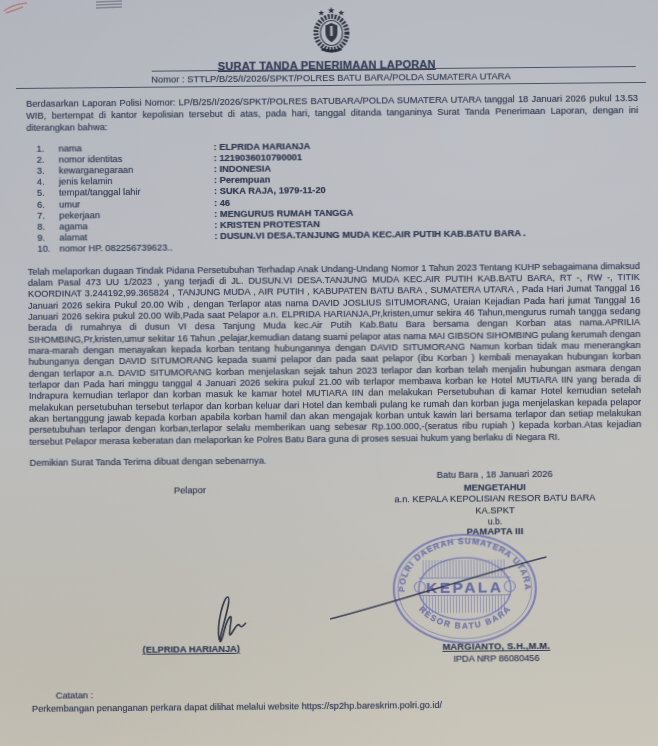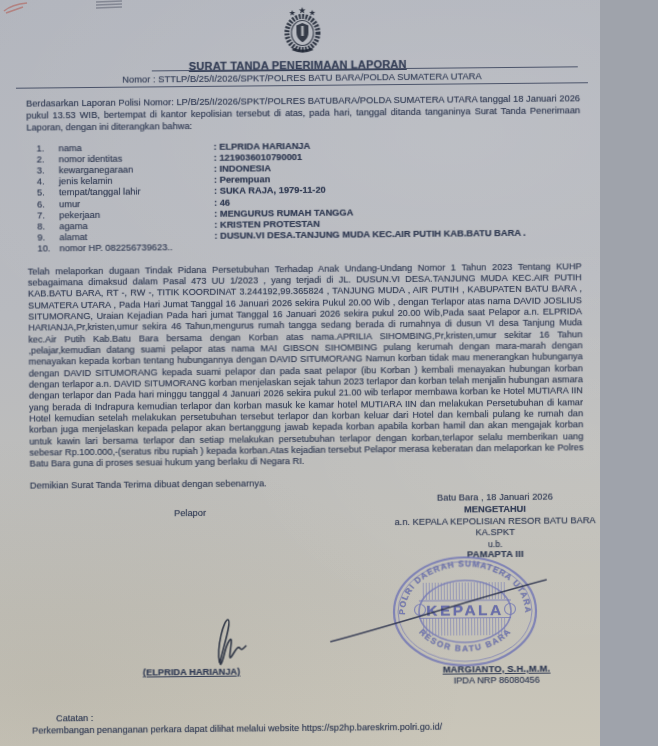--- a/index.html
+++ b/index.html
@@ -1,17 +1,17 @@
 <!DOCTYPE html>
 <html><head>
 <meta charset="utf-8">
 <style>
   html,body{margin:0;padding:0;background:#9fa3ab;}
   .page{
-    position:relative;width:600px;height:746px;overflow:hidden;
+    position:relative;width:658px;height:746px;overflow:hidden;
     background:
       radial-gradient(900px 500px at 75% 18%, rgba(255,255,255,0.10), transparent 60%),
       radial-gradient(700px 420px at 8% 92%, rgba(120,112,95,0.10), transparent 60%),
       radial-gradient(500px 300px at 95% 60%, rgba(255,255,250,0.08), transparent 70%),
       linear-gradient(176deg,#b2b5bd 0%,#b8babf 40%,#c2c0b8 78%,#cac6b9 100%);
     font-family:"Liberation Sans","DejaVu Sans",sans-serif;
     color:#343e56;
   }
   .doc{
     position:absolute;inset:0;padding:6px 18px 0 28px;

